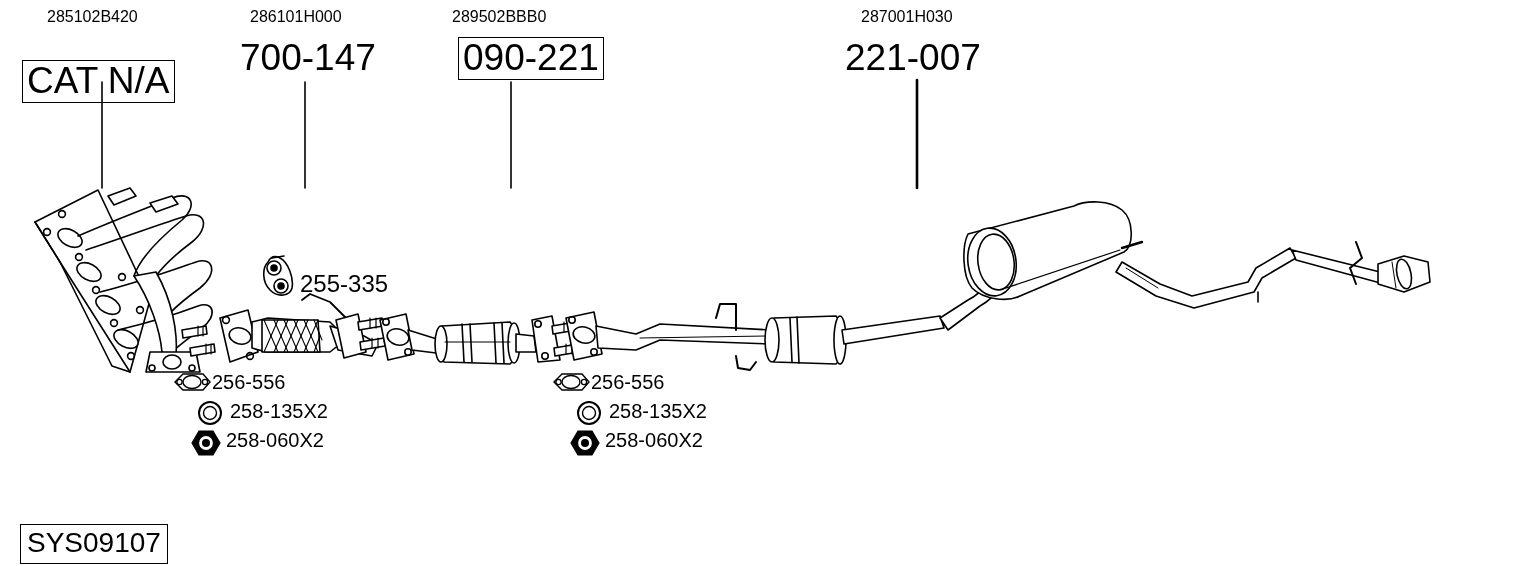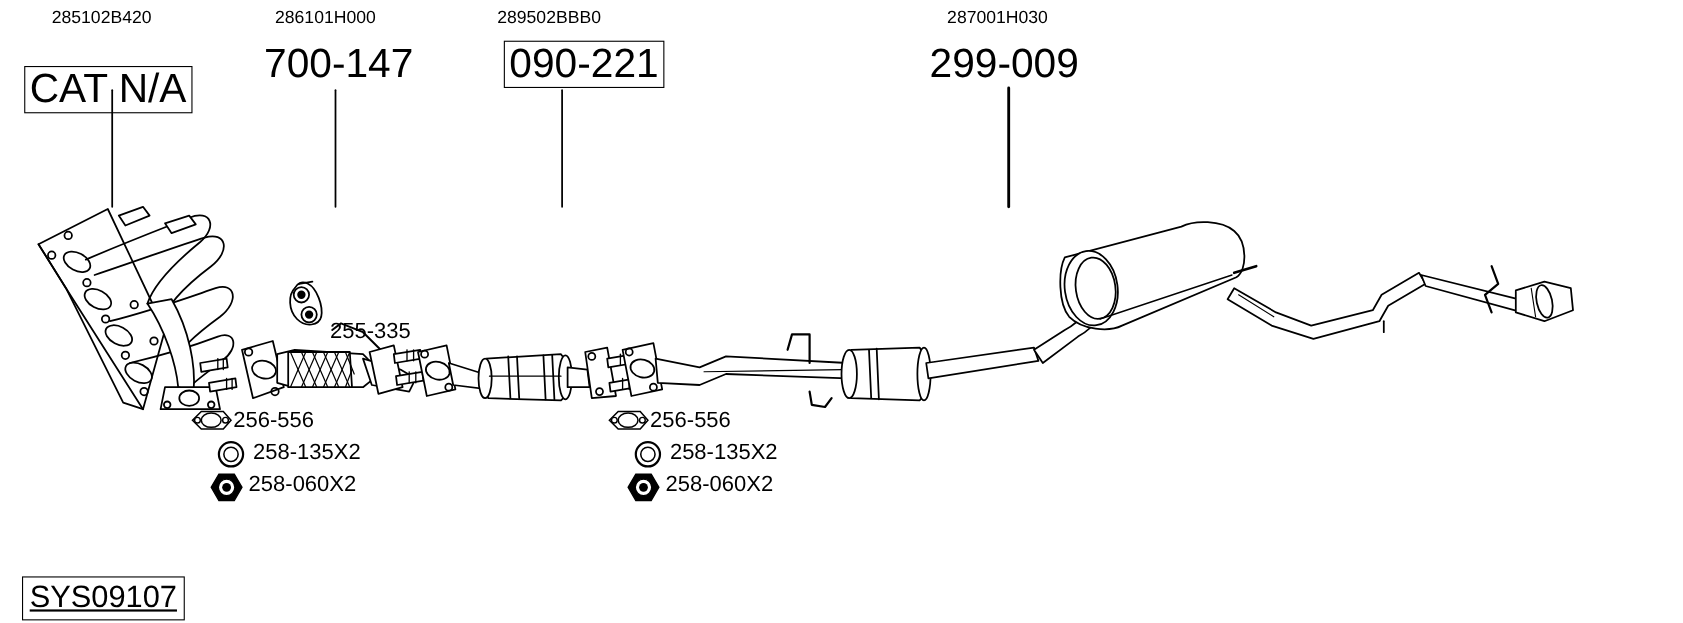--- a/index.html
+++ b/index.html
@@ -4,26 +4,26 @@
 <style>
   html,body{margin:0;padding:0;background:#fff;}
   body{width:1530px;height:566px;position:relative;overflow:hidden;
        font-family:"Liberation Sans",sans-serif;color:#000;}
   .diagram{position:absolute;inset:0;}
   .lbl{position:absolute;white-space:nowrap;}
   .big{font-size:37px;line-height:1;}
   .boxed{border:1.5px solid #000;padding:1px 4px 3px 4px;}
   .nobox{padding:1px 4px 3px 4px;}
   .syscode{position:absolute;font-size:28px;border:1.5px solid #000;
-           padding:2px 6px 4px 6px;white-space:nowrap;text-decoration:underline;}
+           padding:2px 6px 4px 6px;white-space:nowrap;}
   .hw{position:absolute;}
   .hwrow{display:flex;align-items:flex-start;height:29px;}
   .hwicon{width:40px;display:flex;justify-content:center;align-items:center;}
   .hwtxt{font-size:20px;white-space:nowrap;}
-  .cal{position:absolute;font-size:20px;white-space:nowrap;margin-top:20px;}
+  .cal{position:absolute;font-size:24px;white-space:nowrap;}
   svg{display:block;overflow:visible;}
 </style>
 </head>
 <body>
 
 <svg class="diagram" width="1530" height="566" viewBox="0 0 1530 566">
   <g fill="none" stroke="#000" stroke-width="1.6" stroke-linejoin="round" stroke-linecap="round">
 
     <g stroke-width="1.6">
       <line x1="102" y1="82" x2="102" y2="188"></line>
@@ -213,21 +213,21 @@
 <div class="lbl" style="left:47px;top:8px;">285102B420</div>
 <div class="lbl big boxed" style="left:22px;top:37px;margin-top:23px;">CAT N/A</div>
 
 <div class="lbl" style="left:250px;top:8px;">286101H000</div>
 <div class="lbl big nobox" style="left:236px;top:38px;">700-147</div>
 
 <div class="lbl" style="left:452px;top:8px;text-align:right;">289502BBB0</div>
 <div class="lbl big boxed" style="left:458px;top:37px;">090-221</div>
 
 <div class="lbl" style="left:861px;top:8px;">287001H030</div>
-<div class="lbl big nobox" style="left:841px;top:38px;">299-009</div>
+<div class="lbl big nobox" style="left:841px;top:38px;">221-007</div>
 
 <div class="cal" style="left:300px;top:270px;">255-335</div>
 
 <div class="hw" style="left:172px;top:371px;">
 
   <div class="hwrow">
     <span class="hwicon">
       <svg width="40" height="22" viewBox="0 0 40 22">
         <path d="M3 11 L11 3 L31 3 L38 11 L31 19 L11 19 Z" fill="#fff" stroke="#000" stroke-width="1.4"></path>
         <ellipse cx="20" cy="11" rx="9" ry="6.5" fill="#fff" stroke="#000" stroke-width="1.4"></ellipse>

